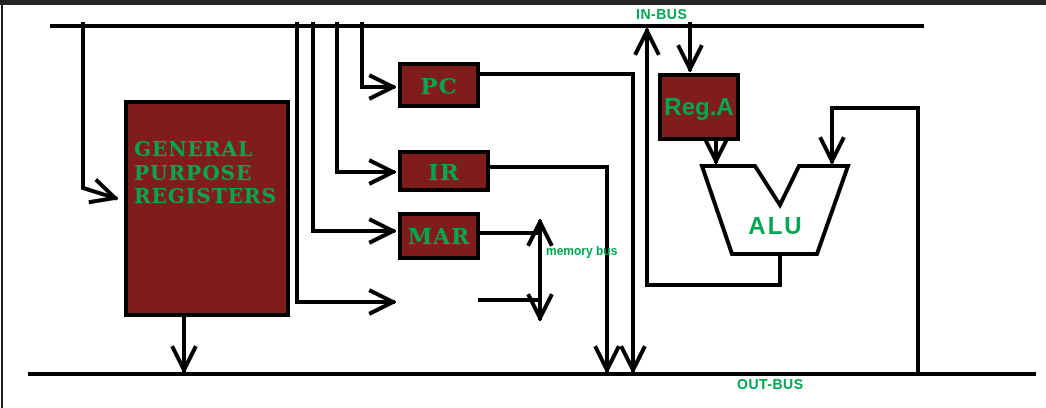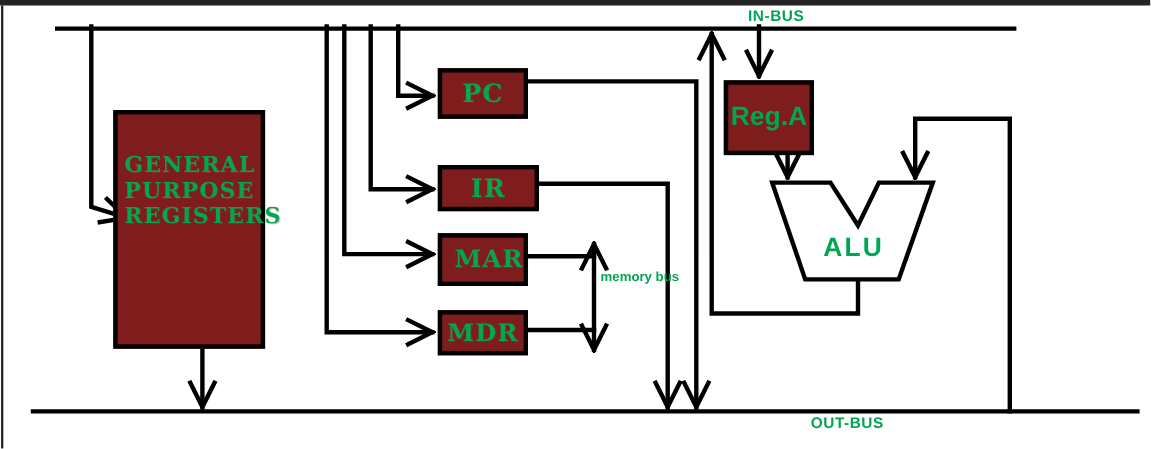--- a/index.html
+++ b/index.html
@@ -66,45 +66,42 @@
       <line x1="540" y1="222" x2="540" y2="318" marker-start="url(#ah)" marker-end="url(#ah)"></line>
 
       <line x1="716" y1="125" x2="716" y2="161" marker-end="url(#ah)"></line>
       <polyline points="918,374 918,108 832,108 832,161" marker-end="url(#ah)"></polyline>
       <polyline points="780,254 780,285 647,285 647,31" marker-end="url(#ah)"></polyline>
 
       <polygon points="702,166 755,166 780,205 799,166 848,166 817,254 732,254" fill="#fff"></polygon>
     </g>
   </svg>
 
-  <div class="box" style="left:103px;top:100px;width:138px;height:217px;">
+  <div class="box" style="left:124px;top:100px;width:166px;height:217px;">
     <span class="algerian gpr-label"><span>GENERAL</span><br>
       <span>PURPOSE</span><br>
       <span>REGISTERS</span>
     </span>
   </div>
 
   <div class="box" style="left:398px;top:62px;width:82px;height:46px;">
     <span class="algerian" style="font-size:23px;">PC</span>
   </div>
 
   <div class="box" style="left:398px;top:150px;width:92px;height:42px;">
     <span class="algerian" style="font-size:23px;">IR</span>
   </div>
 
-  <div class="box" style="left:398px;top:212px;width:82px;height:48px;justify-content:flex-end;">
+  <div class="box" style="left:398px;top:212px;width:82px;height:48px;">
     <span class="algerian" style="font-size:22px;">MAR</span>
   </div>
 
-  <div class="box" style="left:398px;top:282px;width:82px;height:41px;">
-    <span class="algerian" style="font-size:22px;">MDR</span>
-  </div>
 
   <div class="box" style="left:658px;top:73px;width:82px;height:68px;">
     <span class="sansb" style="font-size:24px;">Reg.A</span>
   </div>
 
-  <div class="buslabel sansb" style="left:680px;top:6px;">IN-BUS</div>
+  <div class="buslabel sansb" style="left:636px;top:6px;">IN-BUS</div>
   <div class="buslabel sansb" style="left:737px;top:376px;">OUT-BUS</div>
   <div class="memlabel sansb" style="left:546px;top:244px;">memory bus</div>
   <div class="alulabel sansb" style="left:744px;top:212px;width:64px;text-align:center;">ALU</div>
 
 </div>
 
 </body></html>

